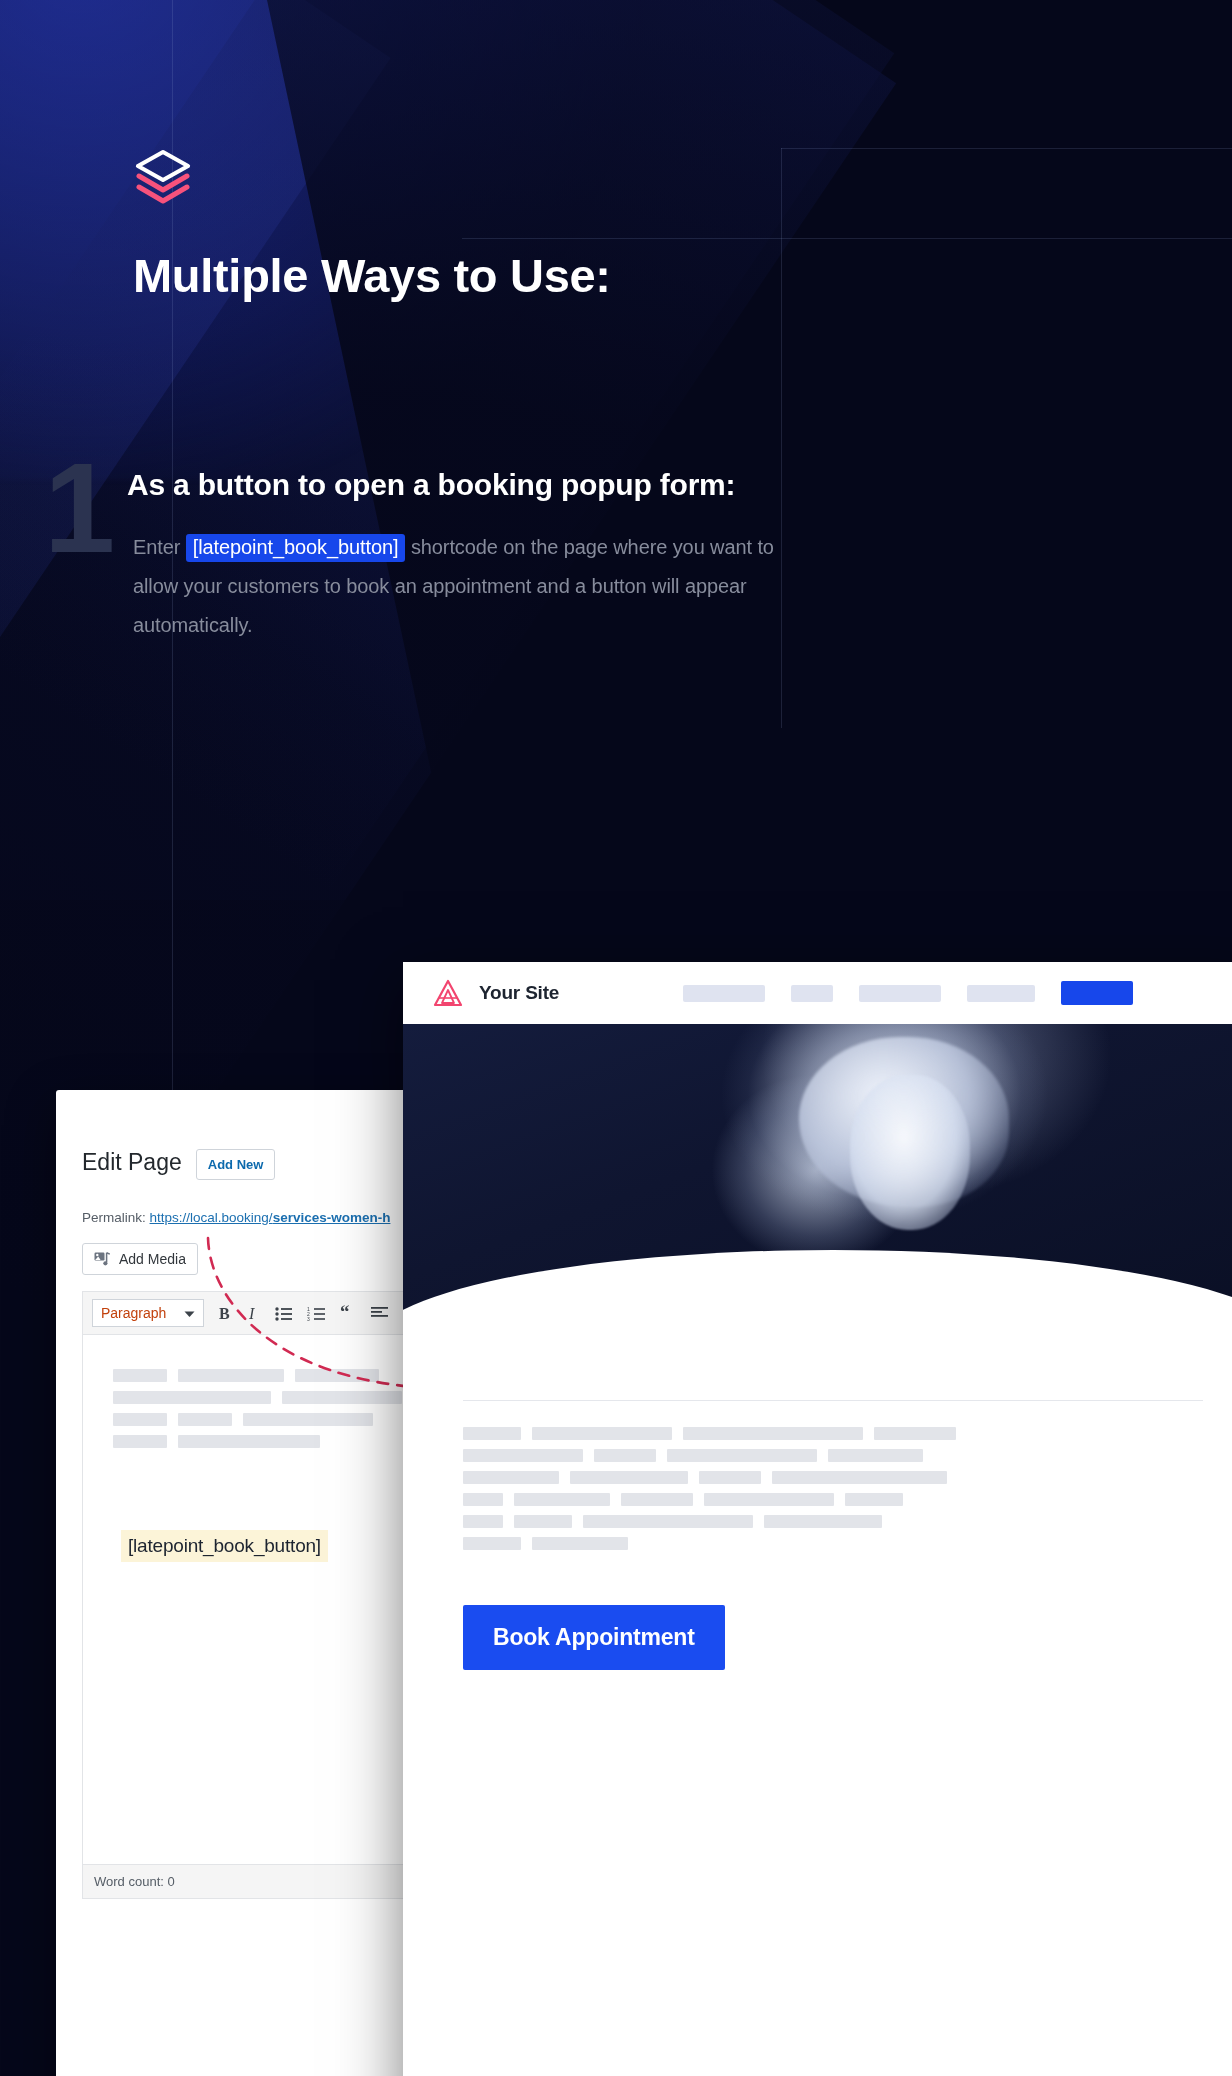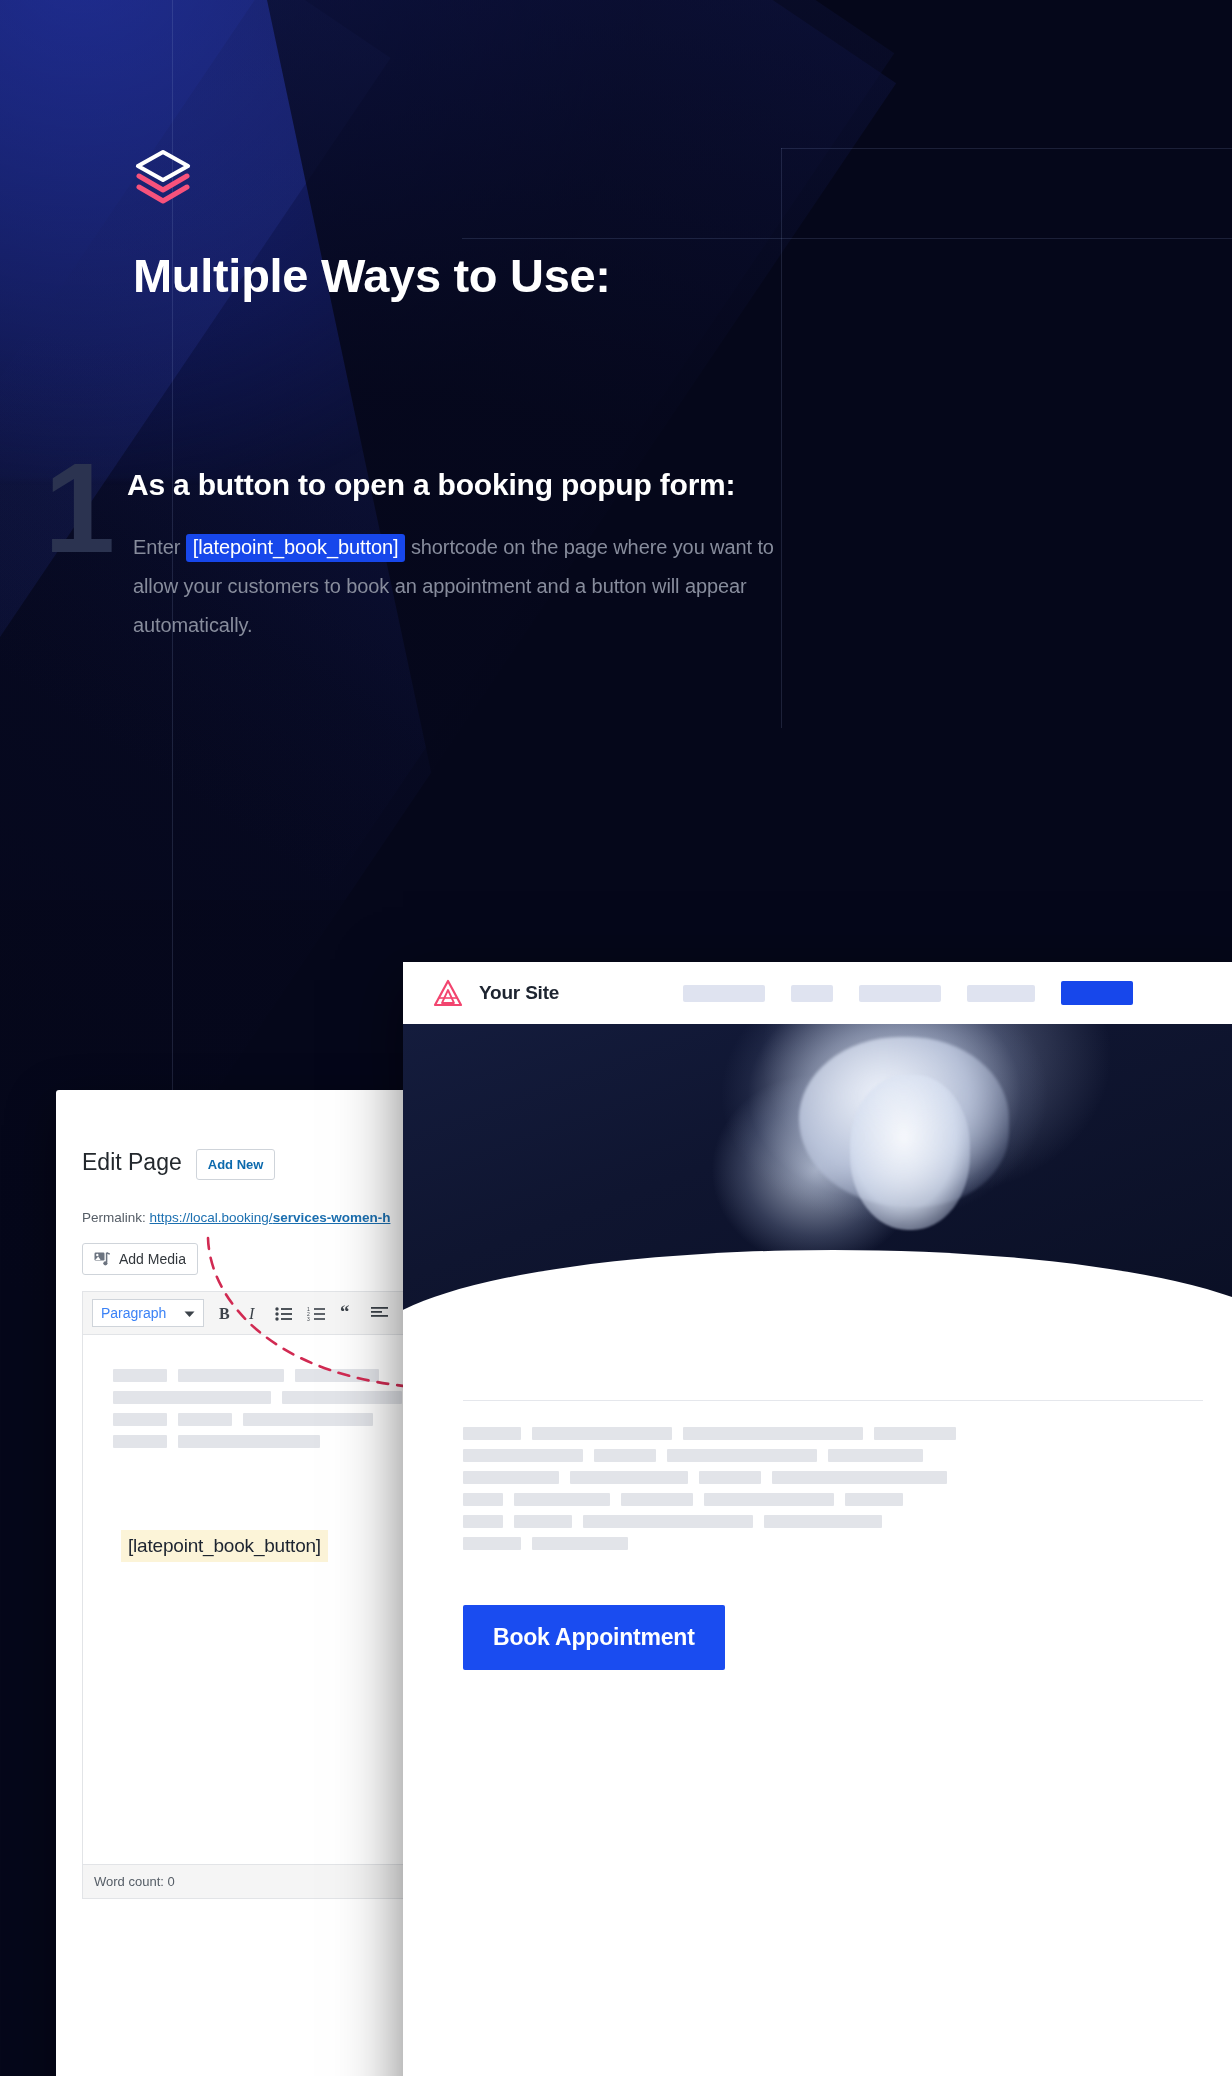--- a/index.html
+++ b/index.html
@@ -210,21 +210,21 @@
     background: #f5f5f5;
     display: flex;
     align-items: center;
     gap: 14px;
     padding: 7px 9px;
   }
   .wp-select {
     border: 1px solid #cfd4da;
     background: #fff;
     font-size: 14px;
-    color: #3b82f6;
+    color: #c2410c;
     padding: 5px 8px;
     min-width: 112px;
     display: flex;
     justify-content: space-between;
     align-items: center;
     gap: 10px;
   }
   .tb-ico { color: #3c434a; display: flex; align-items: center; }
 
   .wp-editor-body {

